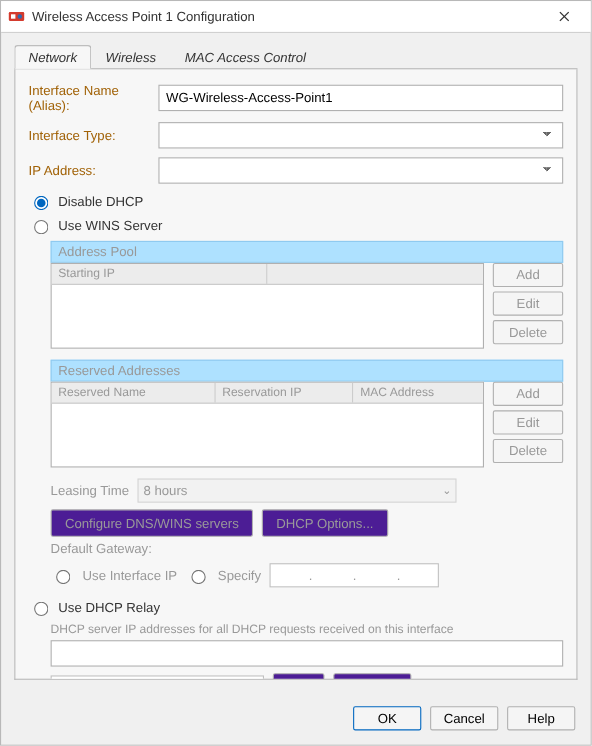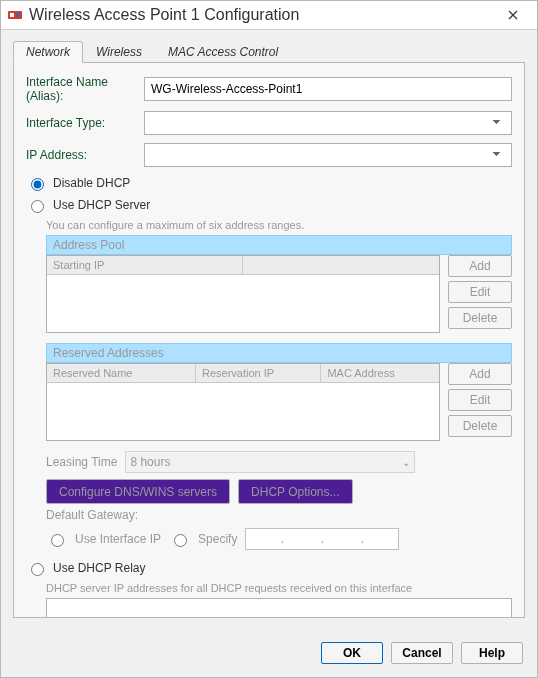--- a/index.html
+++ b/index.html
@@ -32,21 +32,21 @@
     border-bottom: 1px solid #d0d0d0;
   }
   .titlebar .app-icon {
     width: 16px;
     height: 16px;
     margin-right: 6px;
     display: inline-flex;
   }
   .titlebar .title {
     flex: 1;
-    font-size: 16px;
+    font-size: 12px;
     color: #333;
   }
   .closebtn {
     width: 36px;
     height: 22px;
     display: flex;
     align-items: center;
     justify-content: center;
     cursor: pointer;
   }
@@ -94,21 +94,21 @@
     box-sizing: border-box;
     overflow: hidden;
   }
   .row {
     display: flex;
     align-items: center;
     margin-bottom: 8px;
   }
   .row .lbl {
     width: 118px;
-    color: #14532d;
+    color: #a16207;
   }
   .txt, .sel {
     flex: 1;
     height: 20px;
     border: 1px solid #b0b0b0;
     background: #fff;
     padding: 11px 6px;
     font: inherit;
     box-sizing: border-box;
   }
@@ -241,21 +241,20 @@
 
   
   .footer {
     display: flex;
     justify-content: flex-end;
     align-items: center;
     gap: 8px;
     padding: 10px 14px 12px 14px;
     height: 46px;
     box-sizing: border-box;
-    font-weight: bold;
   }
   .fbtn {
     min-width: 62px;
     height: 22px;
     border: 1px solid #b0b0b0;
     background: #f5f5f5;
     font: inherit;
     cursor: pointer;
     border-radius: 2px;
   }
@@ -311,25 +310,24 @@
         </select>
       </div>
 
       <div class="radio-row">
         <input type="radio" name="dhcp" id="r-disable" checked="" style="">
         <label for="r-disable">Disable DHCP</label>
       </div>
 
       <div class="radio-row">
         <input type="radio" name="dhcp" id="r-server" style="">
-        <label for="r-server">Use DHCP Server</label>
+        <label for="r-server">Use WINS Server</label>
       </div>
 
       <div class="indent disabled">
-        <div class="hint">You can configure a maximum of six address ranges.</div>
 
         <div class="section-head">Address Pool</div>
         <div class="grid" style="height:78px;">
           <div class="tablewrap">
             <div class="thead">
               <div class="th" style="width:50%">Starting IP</div>
             </div>
             <div class="tbody"></div>
           </div>
           <div class="btncol">

